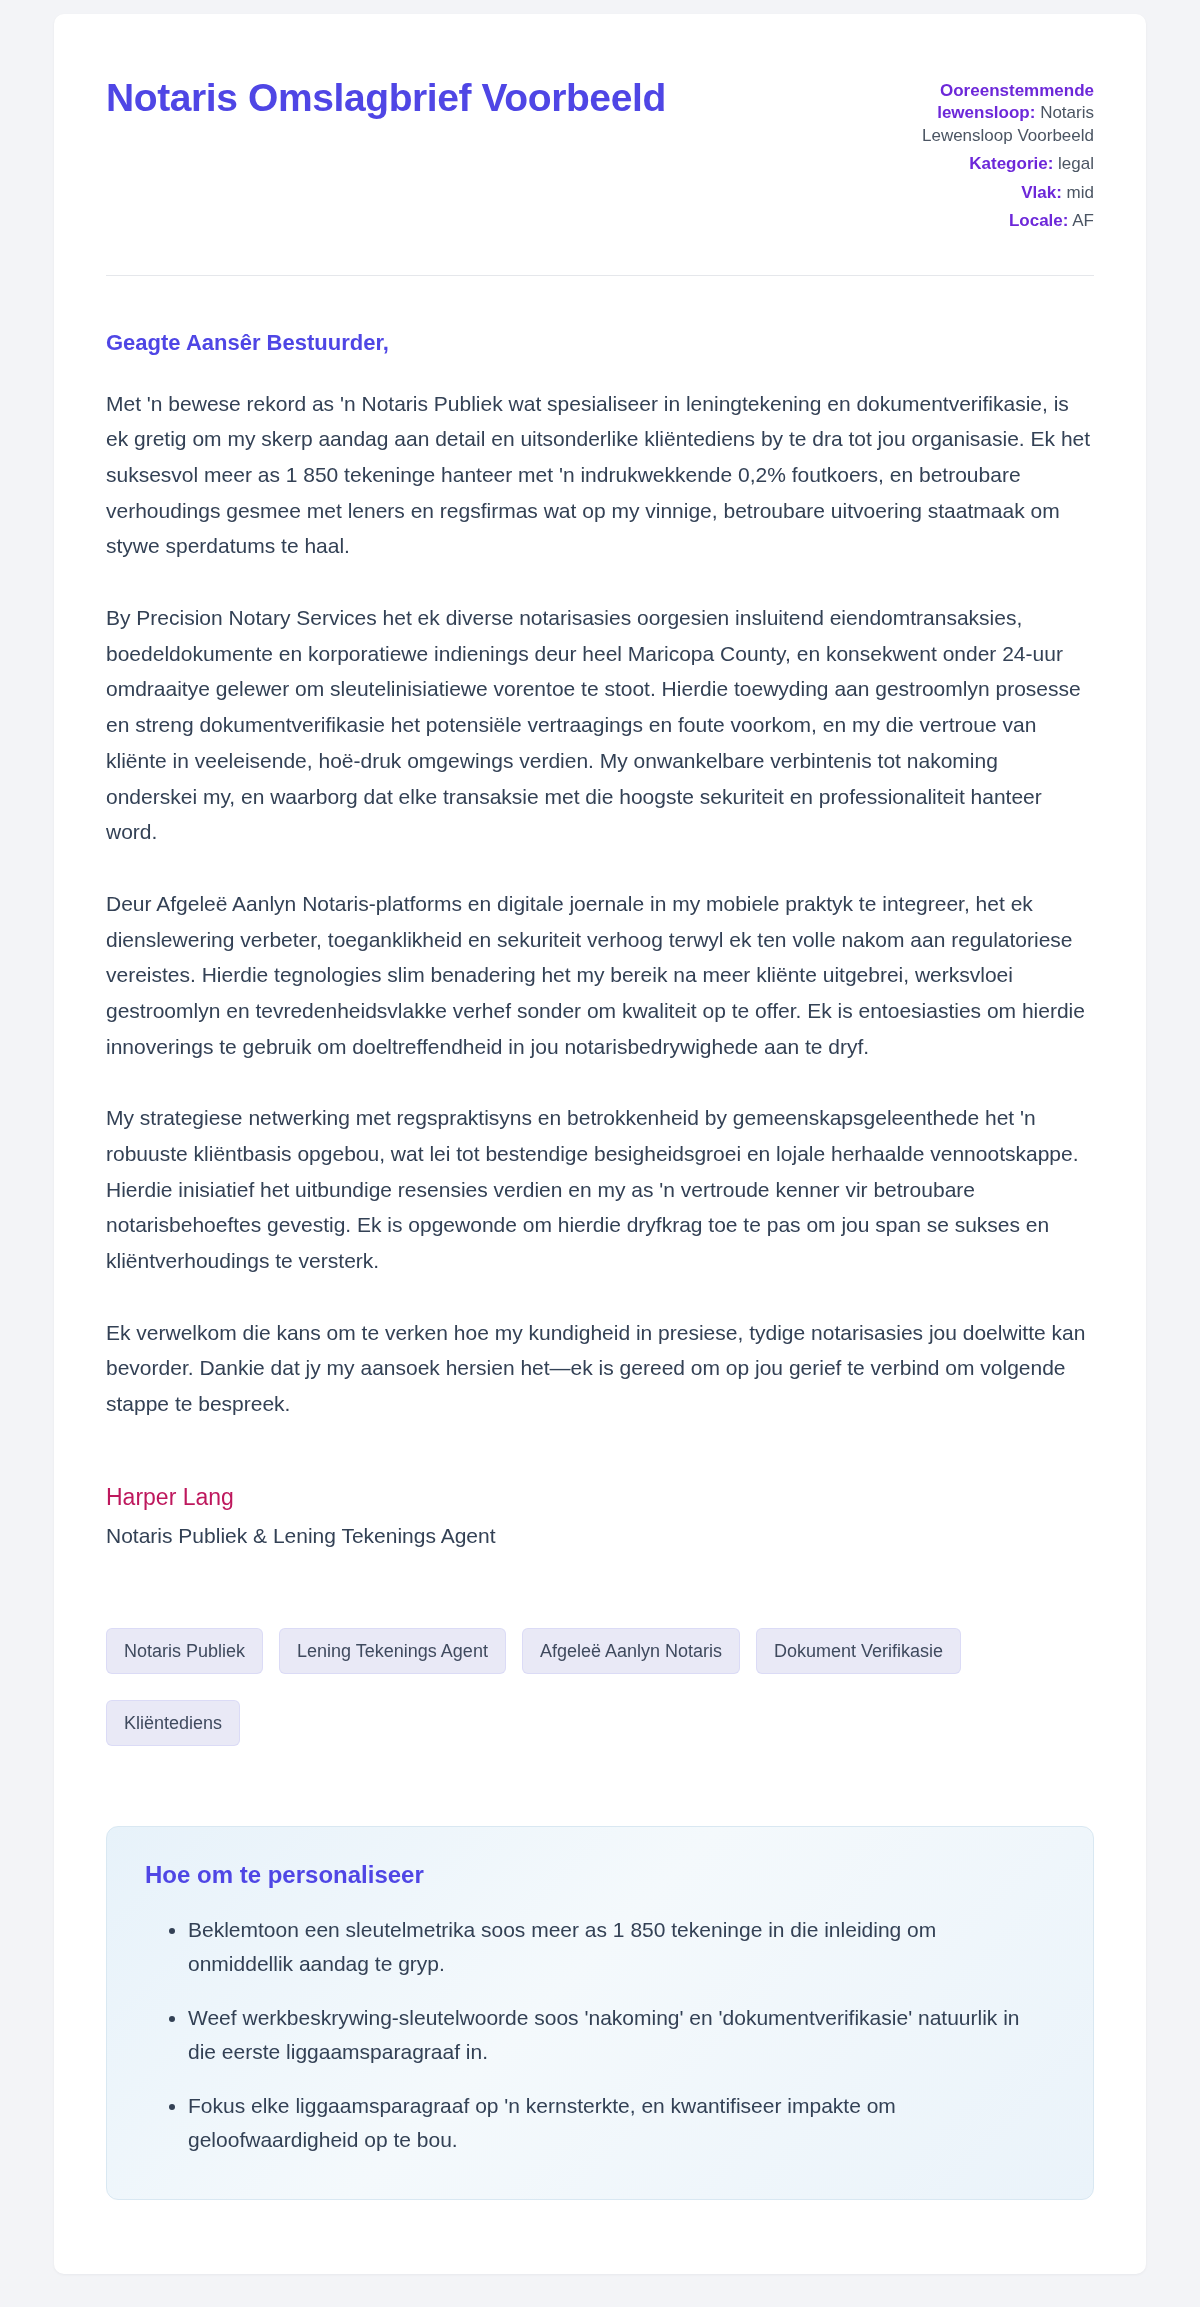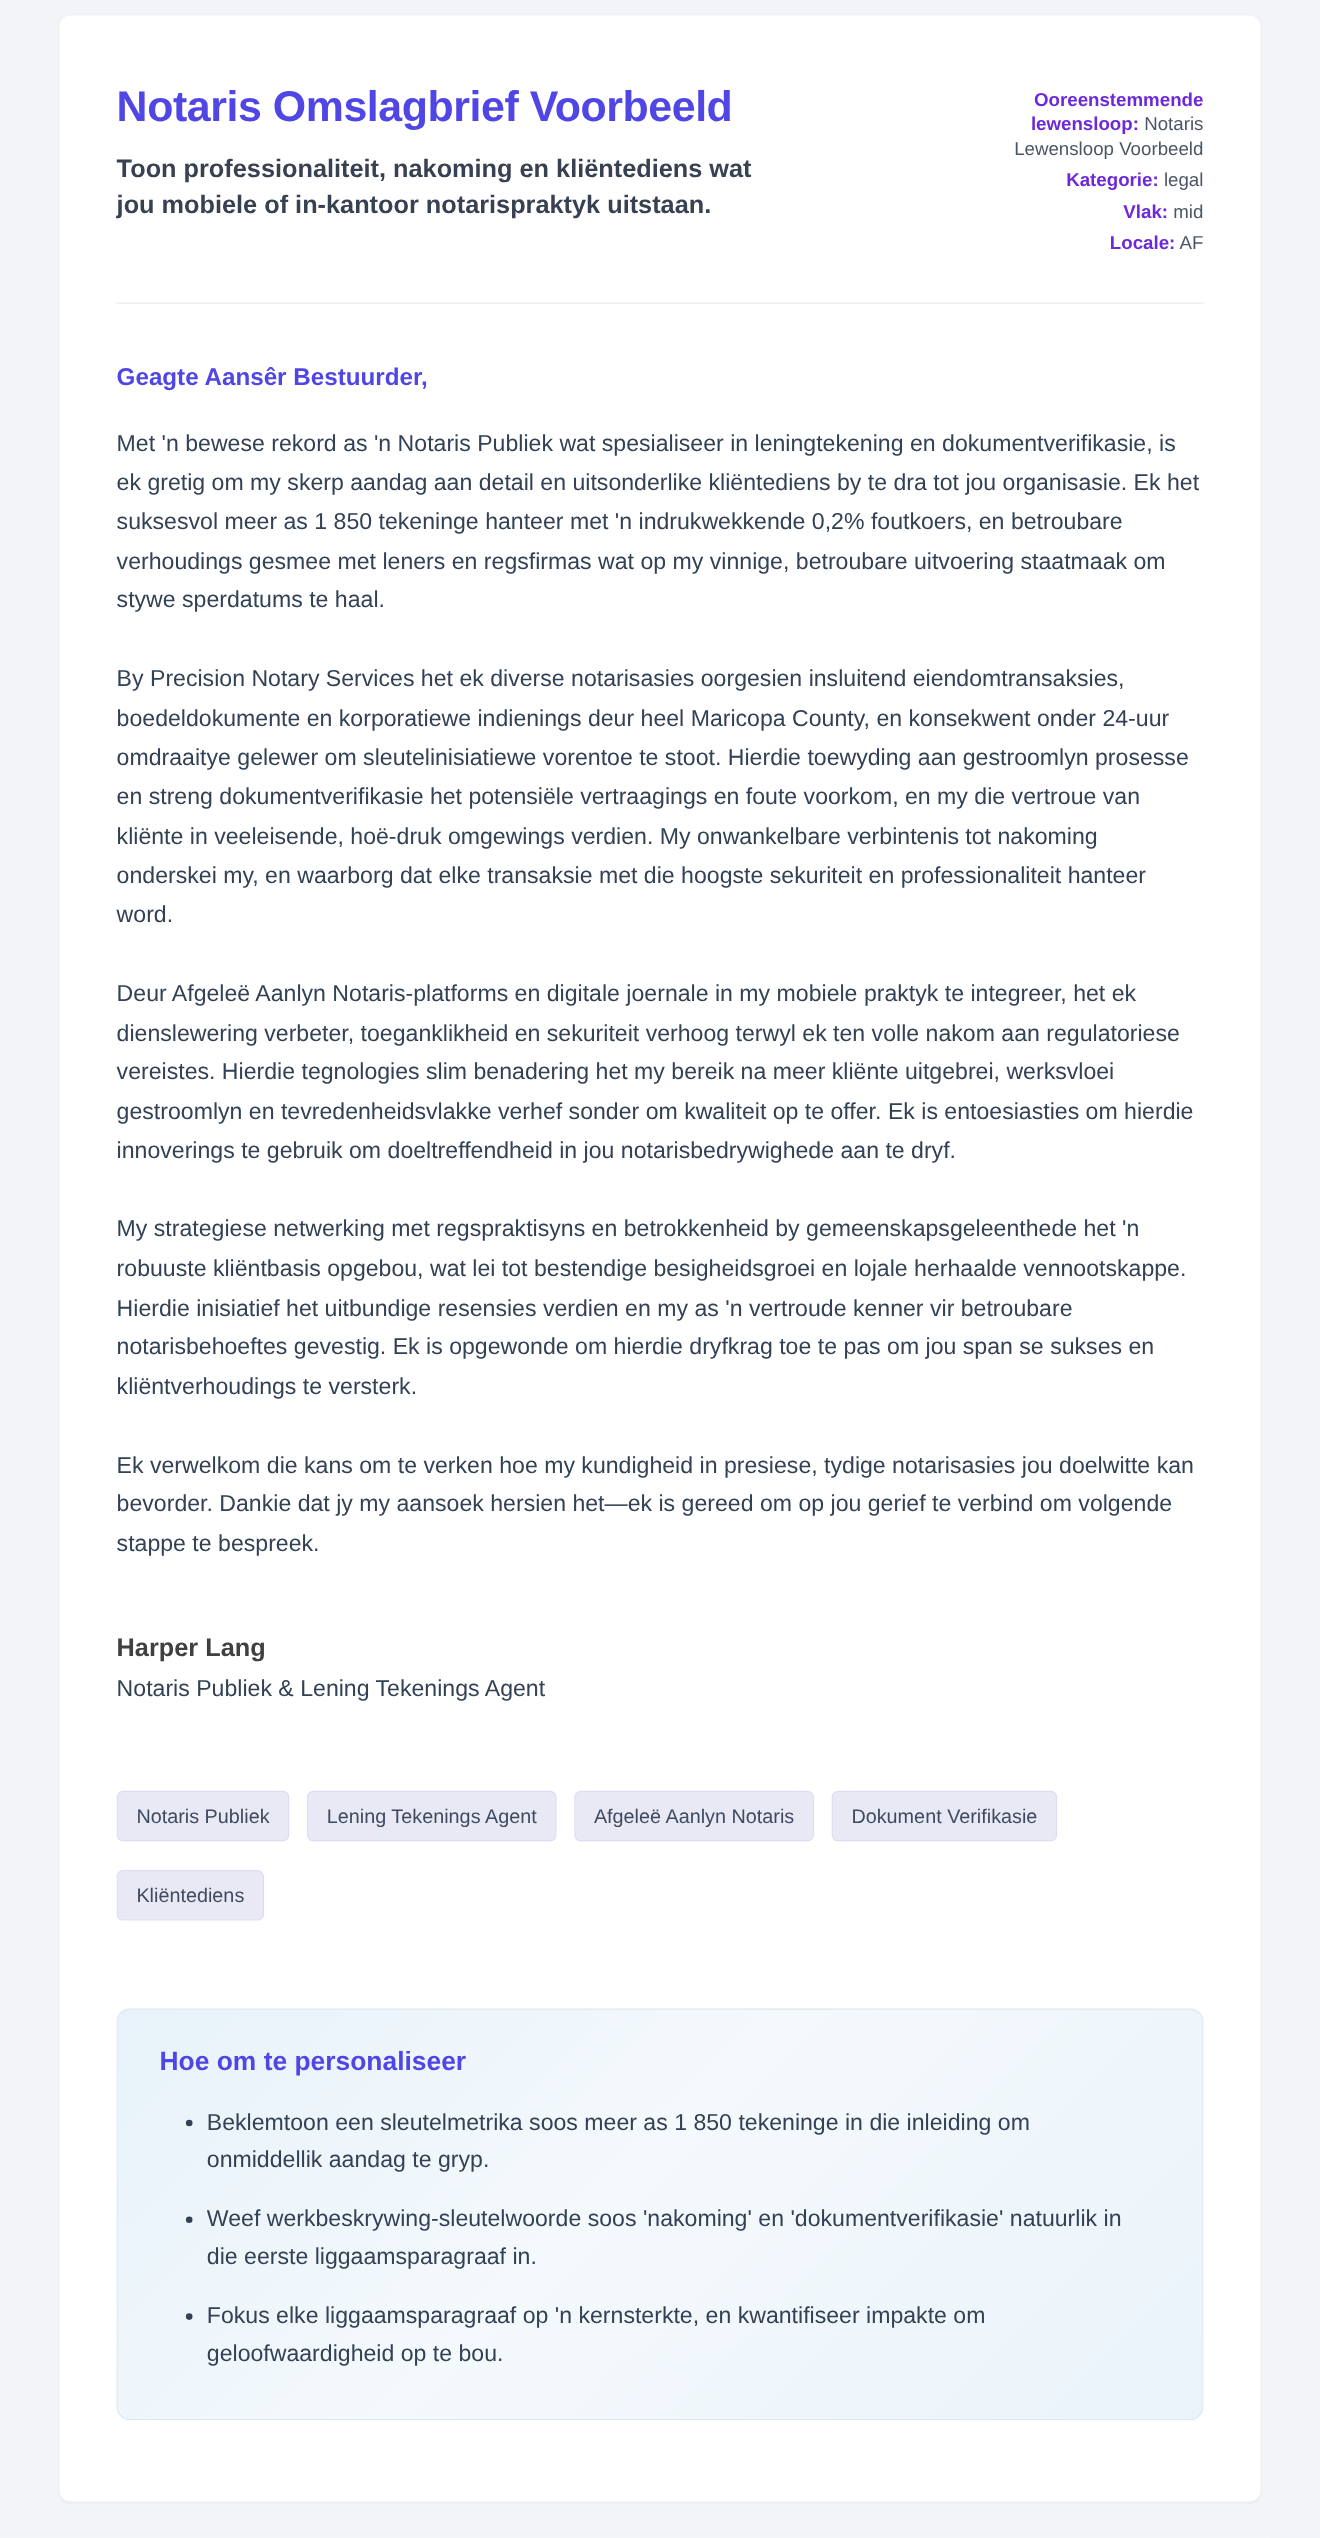--- a/index.html
+++ b/index.html
@@ -81,22 +81,22 @@
   .para{
     margin:0 0 36px;
     font-size:21px;
     line-height:1.7;
     color:var(--body-text);
   }
   .signature{margin-top:62px;}
   .signature-name{
     margin:0 0 13px;
     font-size:23px;
-    font-weight:700;
-    color:#404040;
+    font-weight:400;
+    color:#be185d;
   }
   .signature-role{
     margin:0;
     font-size:21px;
     color:var(--body-text);
   }
   
   .tags{
     margin-top:80px;
     display:flex;
@@ -141,21 +141,20 @@
 </style>
 </head>
 <body>
 
 <div class="page">
   <div class="card">
 
     <div class="header">
       <div>
         <h1 class="page-title">Notaris Omslagbrief Voorbeeld</h1>
-        <p class="page-subtitle">Toon professionaliteit, nakoming en kliëntediens wat jou mobiele of in-kantoor notarispraktyk uitstaan.</p>
       </div>
       <div class="meta">
         <div class="meta-line">
           <strong>Ooreenstemmende lewensloop:</strong>
           <span>Notaris Lewensloop Voorbeeld</span>
         </div>
         <div class="meta-line">
           <strong>Kategorie:</strong>
           <span>legal</span>
         </div>

